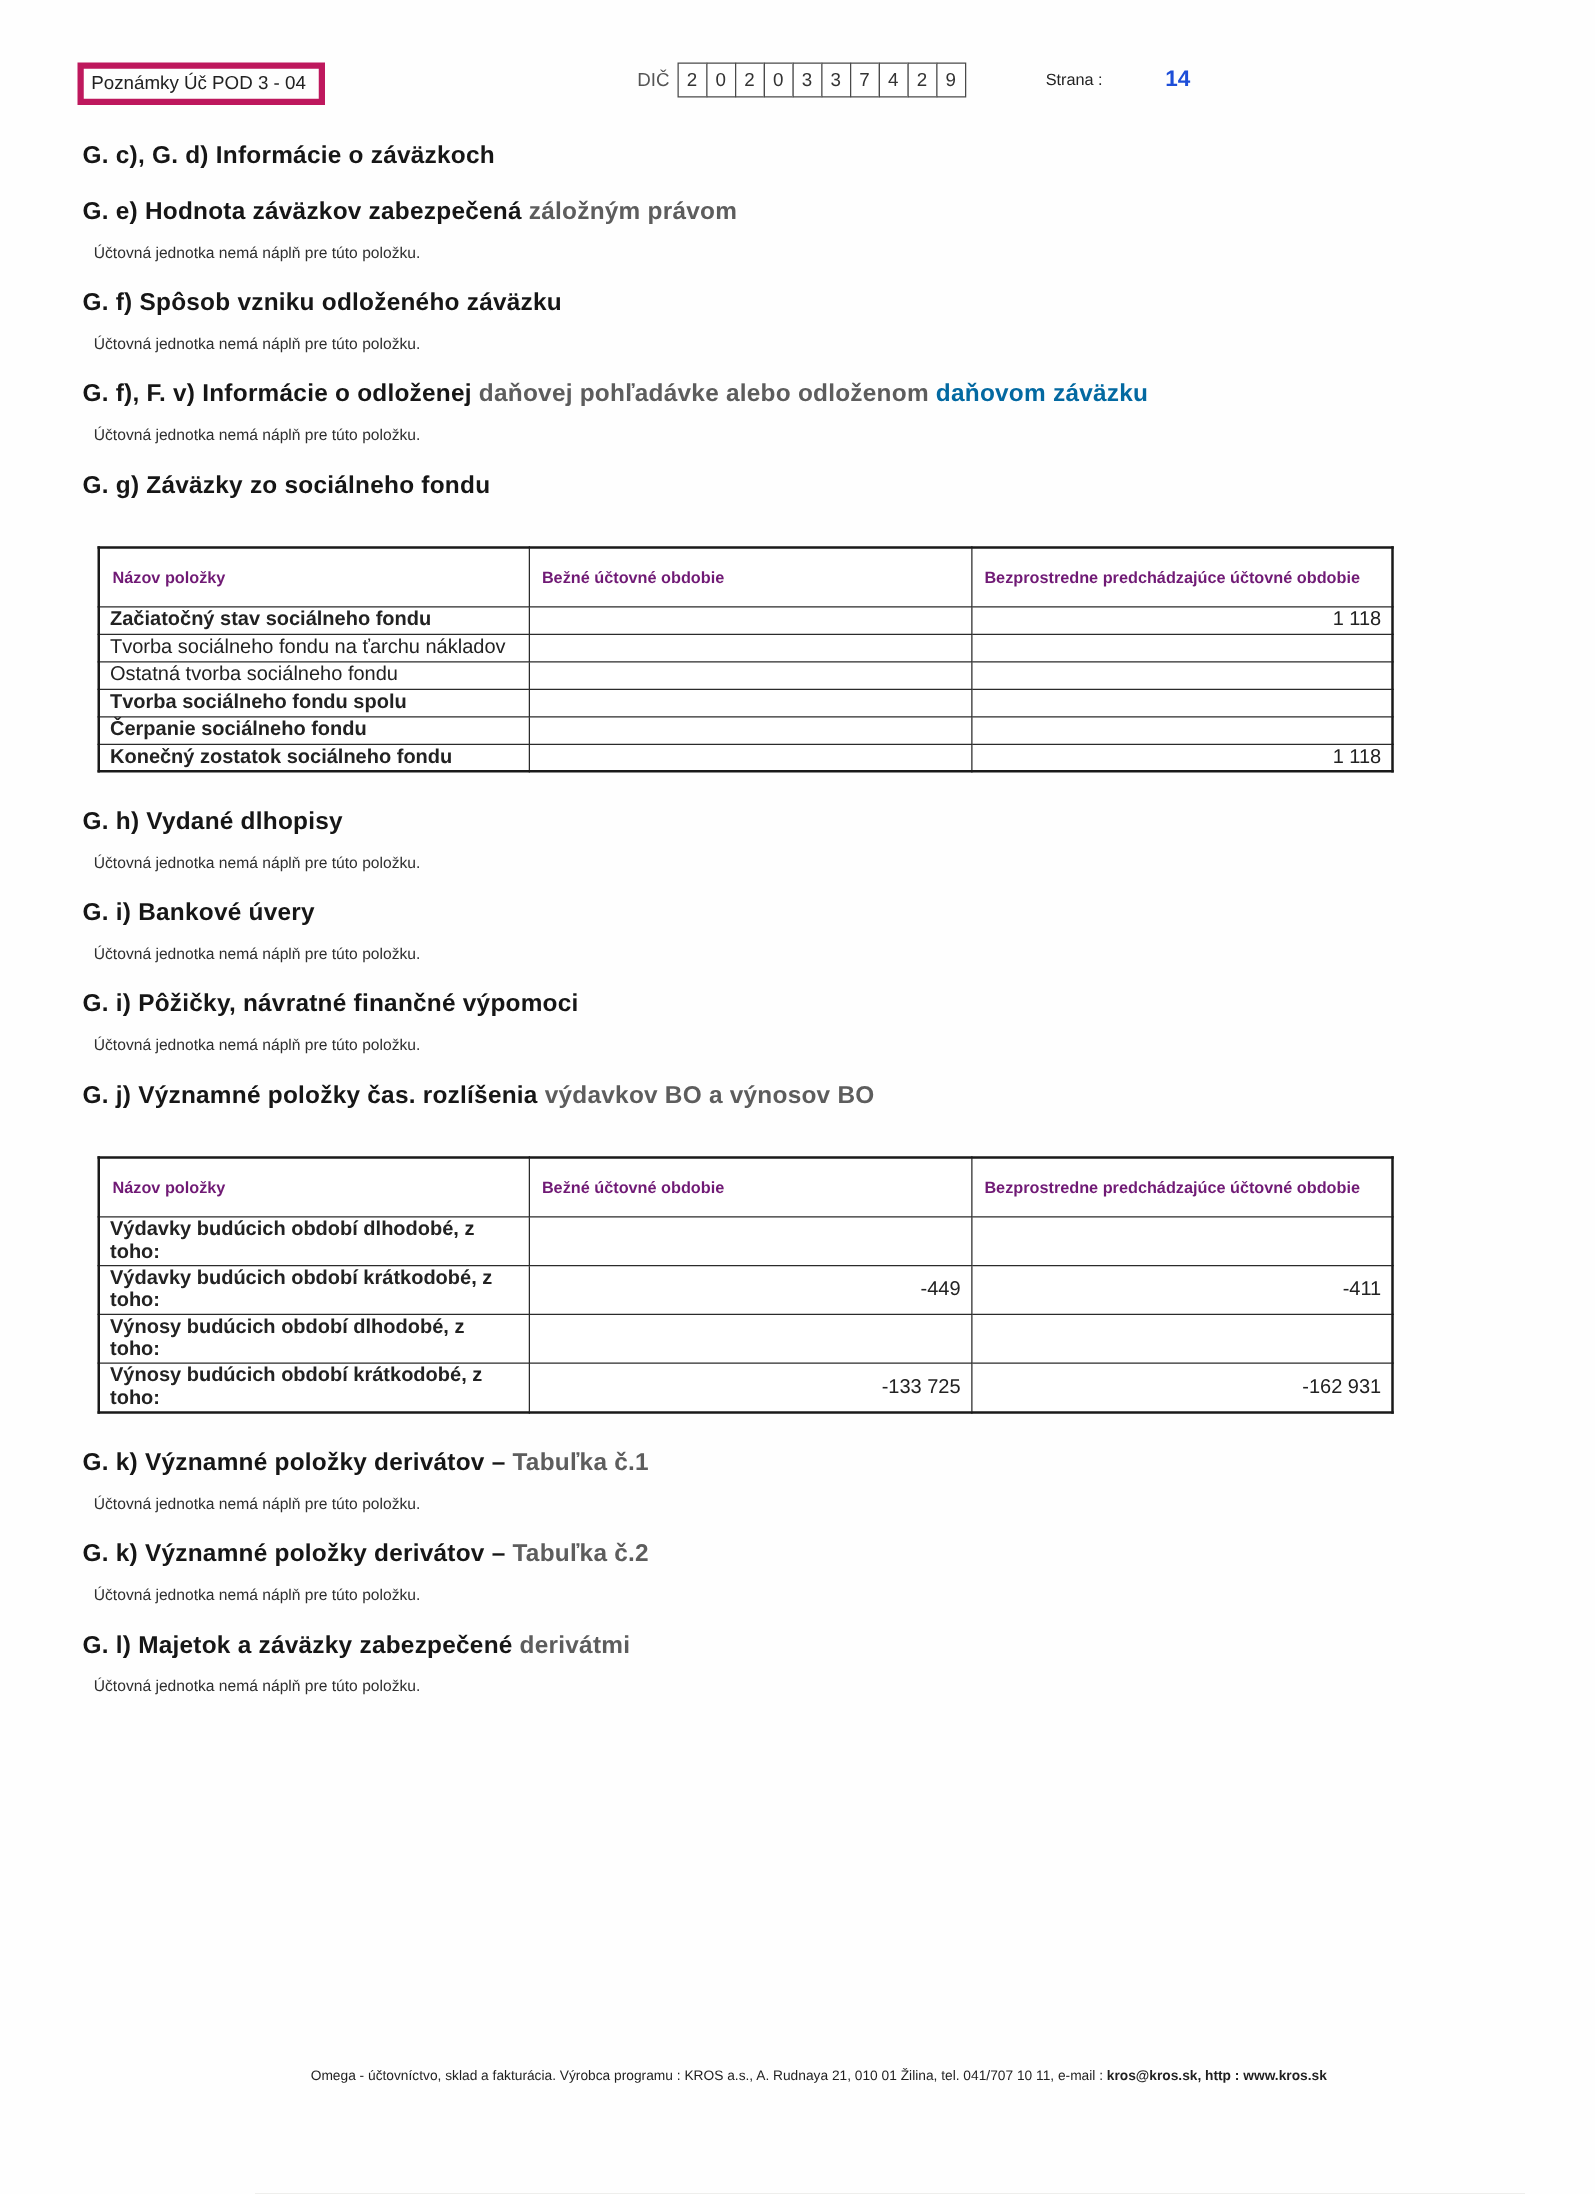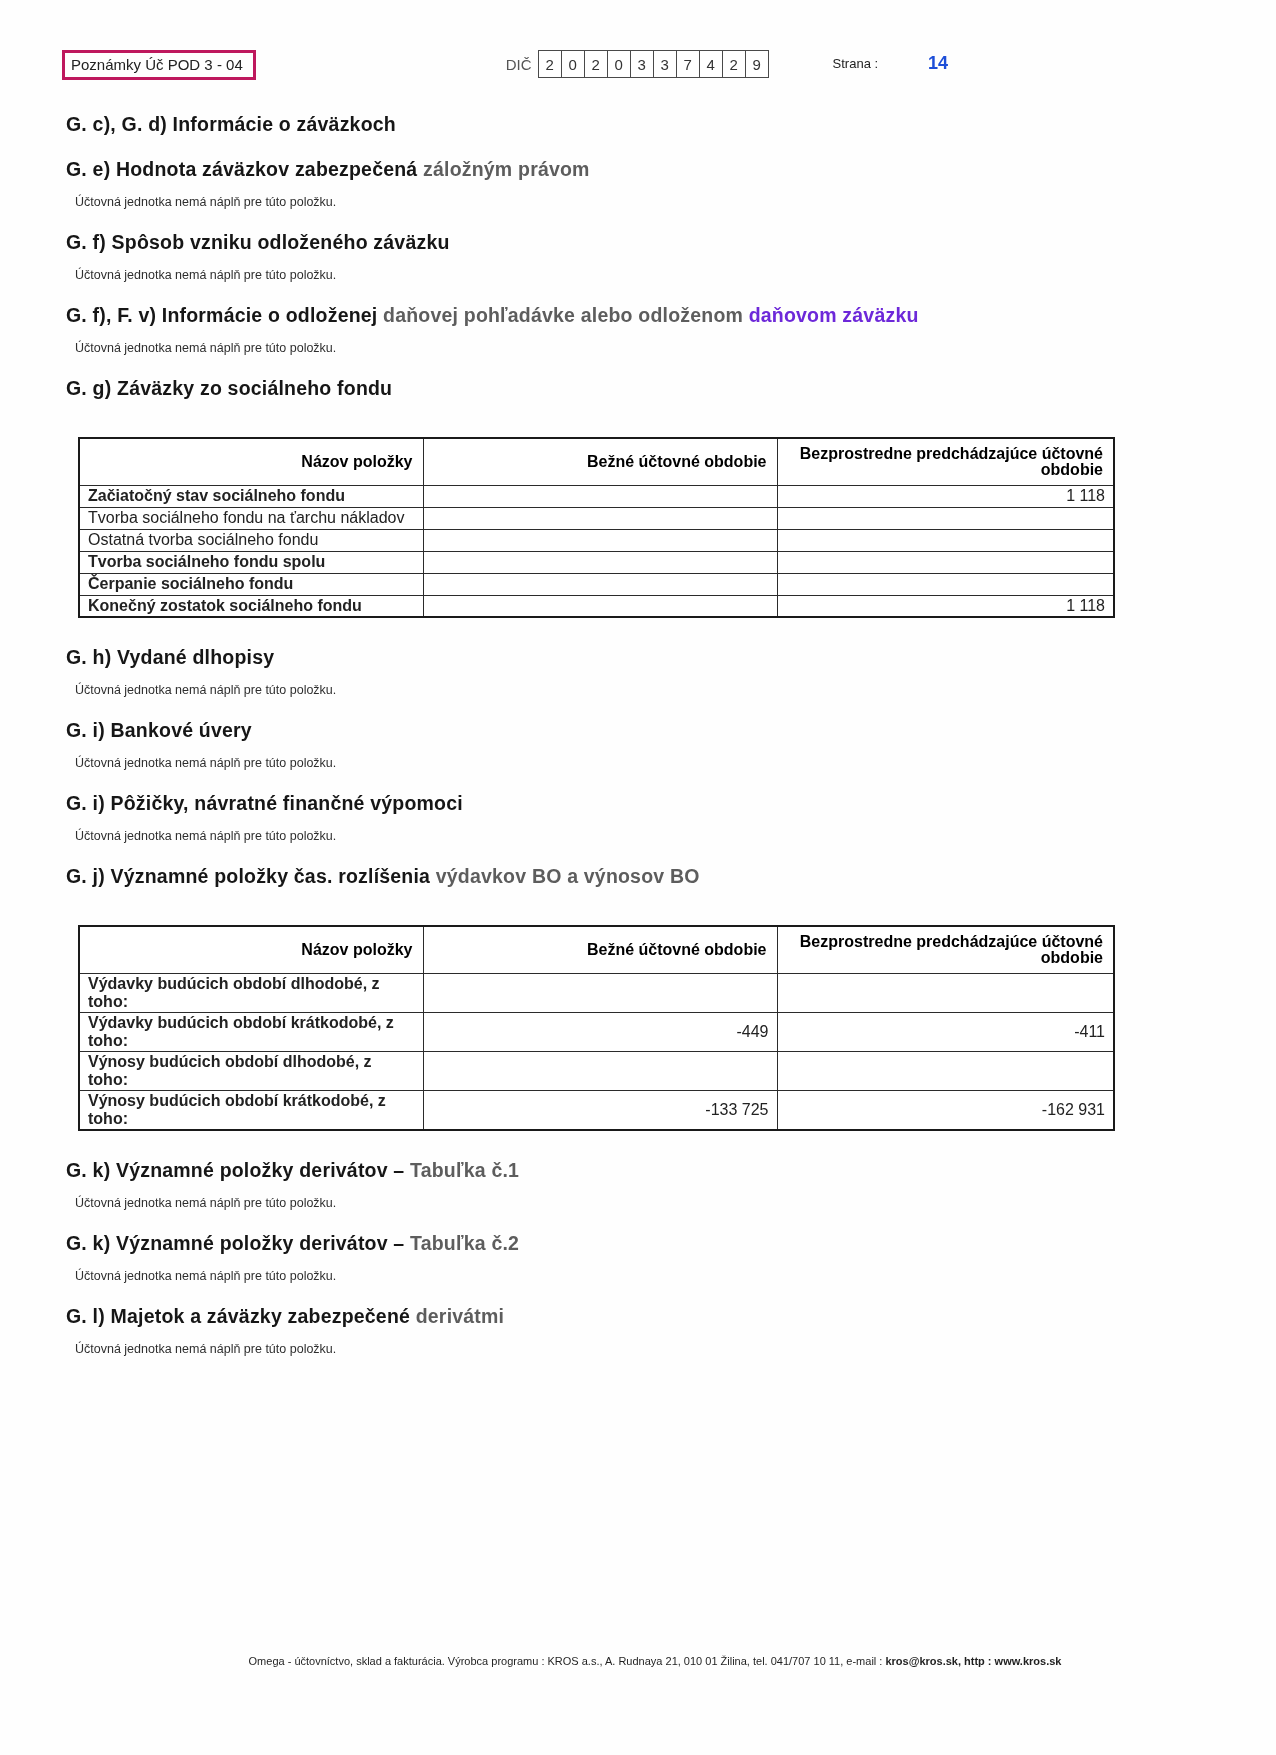--- a/index.html
+++ b/index.html
@@ -18,21 +18,21 @@
 
   
   .doc-header {
     display: flex;
     align-items: flex-start;
     padding-top: 50px;
     margin-left: 62px;
     height: 86px;
   }
   .form-box {
-    border: 3px solid #be185d;
+    border: 5px solid #be185d;
     padding: 3px 10px 4px 6px;
     font-size: 15px;
     color: #222;
     white-space: nowrap;
   }
   .dic-group { display: flex; align-items: center; margin-left: 250px; }
   .dic-label { font-size: 15px; color: #555; margin-right: 7px; }
   .dic-cells { display: flex; }
   .dic-cell {
     width: 24px; height: 28px;
@@ -51,44 +51,44 @@
     font-weight: bold;
     line-height: 25px;
     margin: 20px 0 0 0;
     max-width: 945px;
     letter-spacing: 0.2px;
     color: #161616;
   }
   h2.sec-title.first { margin-top: 26px; }
   h2.sec-title.after-table { margin-top: 27px; }
   h2.sec-title .light { color: #5d5d5d; }
-  h2.sec-title .tail { color: #6d28d9; }
+  h2.sec-title .tail { color: #0369a1; }
   .note {
     font-size: 12.5px;
     color: #2e2e2e;
     margin: 13px 0 0 9px;
     line-height: 15px;
   }
 
   
   table.data-table {
     border-collapse: collapse;
     margin: 36px 0 6px 12px;
     width: 1035px;
     table-layout: fixed;
     background: #fff;
   }
   table.data-table th, table.data-table td { border: 1px solid #2b2b2b; }
   table.data-table { border: 2px solid #1a1a1a; }
   table.data-table th {
     height: 47px;
-    font-size: 16px;
+    font-size: 13px;
     font-weight: bold;
-    color: #000000;
-    text-align: right;
+    color: #701a75;
+    text-align: left;
     padding: 2px 10px;
     line-height: 16px;
   }
   table.data-table td {
     height: 22px;
     font-size: 16px;
     padding: 1px 8px;
     color: #222;
   }
   td.row-name { padding-left: 10px; }

